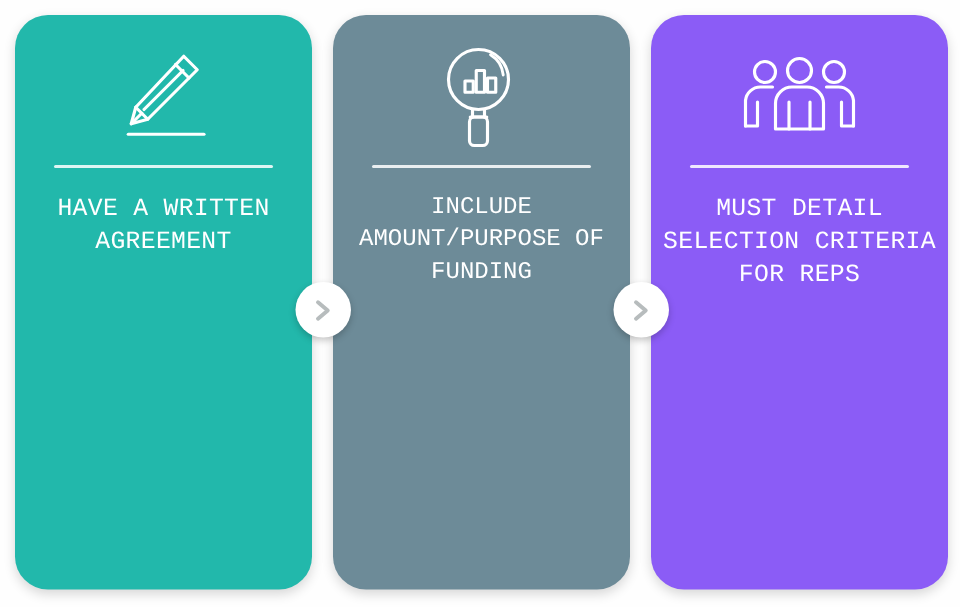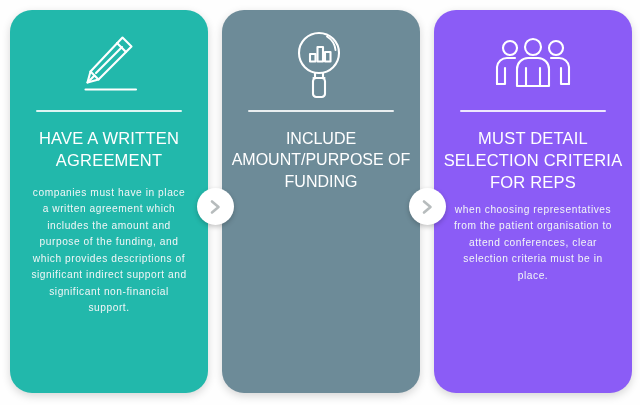--- a/index.html
+++ b/index.html
@@ -11,20 +11,21 @@
     width: 640px;
     height: 405px;
     font-family: "Liberation Sans", sans-serif;
     overflow: hidden;
   }
   #stage {
     position: relative;
     width: 640px;
     height: 405px;
     background: #fefefe;
+    font-family: Liberation Mono, monospace;
   }
 
   
   .card {
     position: absolute;
     top: 10px;
     width: 198px;
     height: 383px;
     border-radius: 22px;
     box-sizing: border-box;
@@ -124,21 +125,20 @@
         <path d="M23 41 L49 15"></path>
 
         <path d="M12.5 57.5 L63 57.5"></path>
       </svg>
     </div>
 
     <div class="divider"></div>
 
     <div class="heading">HAVE A WRITTEN AGREEMENT</div>
 
-    <div class="body-text">companies must have in place a written agreement which includes the amount and purpose of the funding, and which provides descriptions of significant indirect support and significant non-financial support.</div>
   </div>
 
   <div class="arrow-node" id="arrow-0">
     <span>
       <svg width="15" height="18" viewBox="0 0 15 18" fill="none" stroke="#b7bcbd" stroke-width="2.6" stroke-linecap="round" stroke-linejoin="round">
         <path d="M4 3.5 L10.5 9 L4 14.5"></path>
       </svg>
     </span>
   </div>
 
@@ -190,16 +190,15 @@
         <circle cx="39" cy="10" r="8"></circle>
         <path d="M23 49 L23 32 A11 11 0 0 1 34 21 L44 21 A11 11 0 0 1 55 32 L55 49 Z"></path>
         <path d="M32 49 L32 31 M46 49 L46 31"></path>
       </svg>
     </div>
 
     <div class="divider"></div>
 
     <div class="heading">MUST DETAIL SELECTION CRITERIA FOR REPS</div>
 
-    <div class="body-text">when choosing representatives from the patient organisation to attend conferences, clear selection criteria must be in place.</div>
   </div>
 
 </div>
 
 </body></html>

